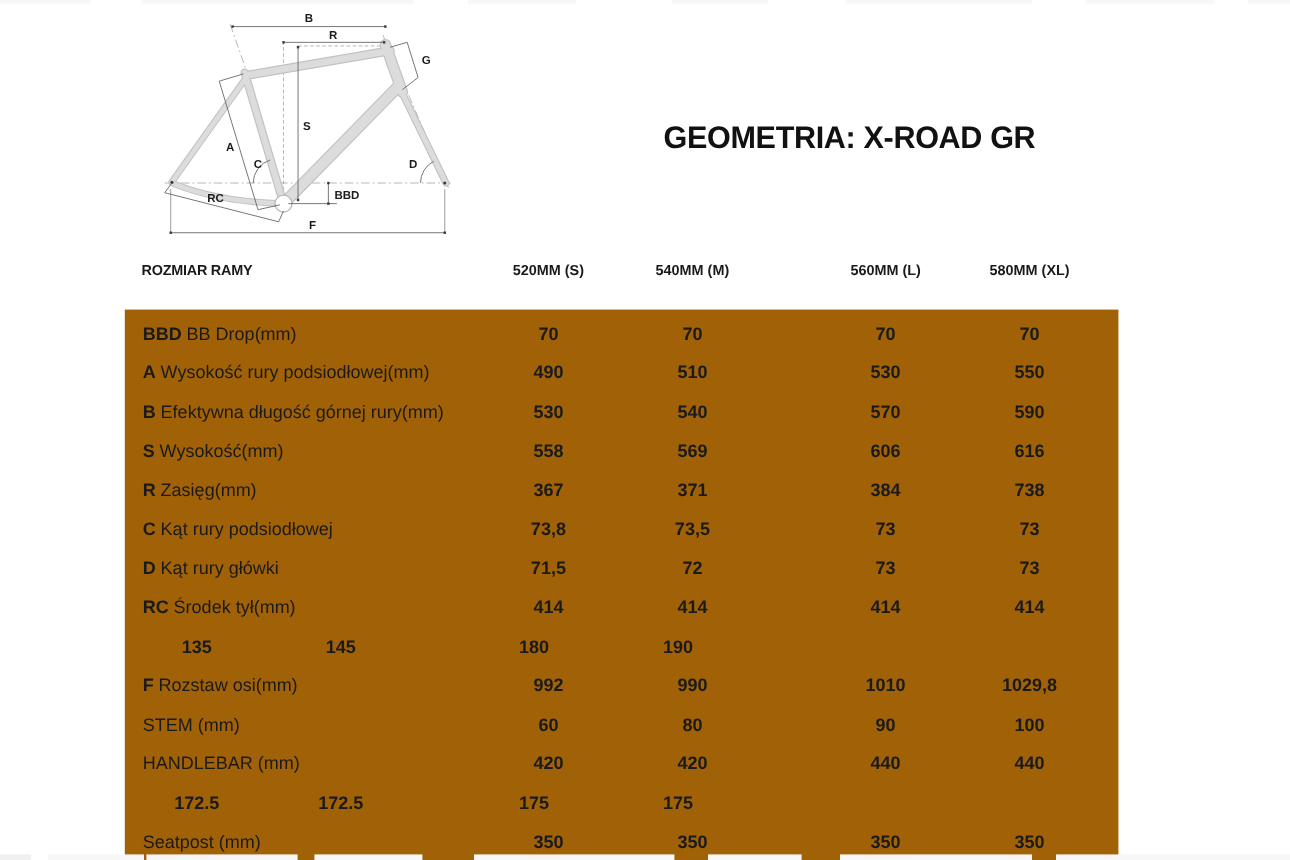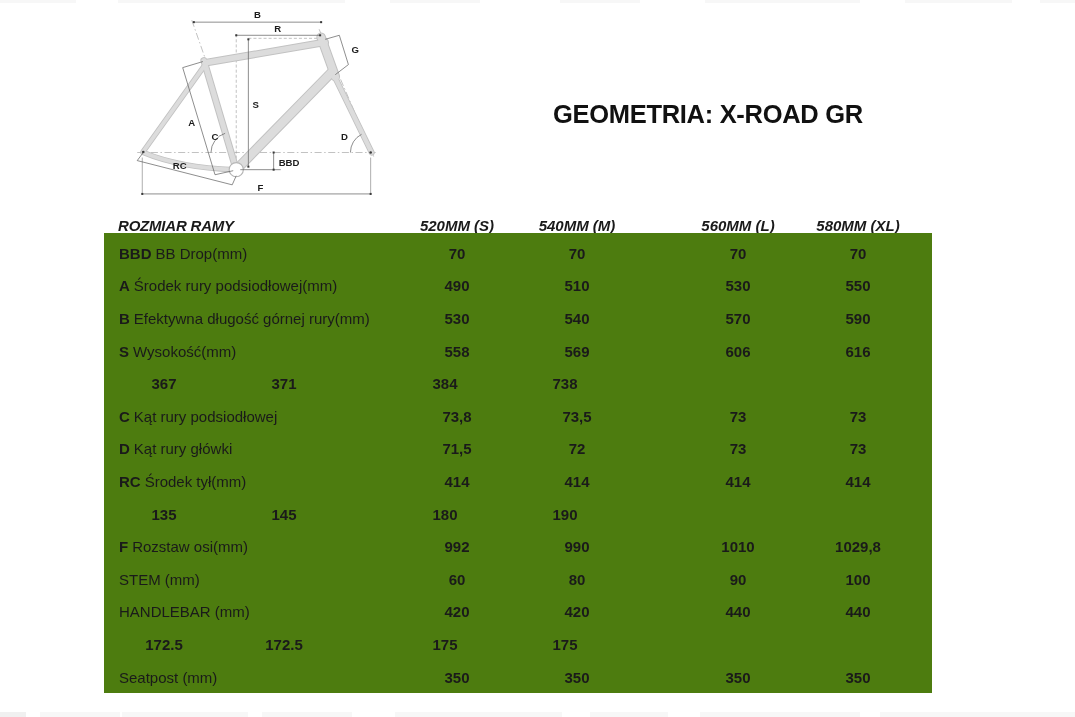--- a/index.html
+++ b/index.html
@@ -21,25 +21,25 @@
   .diagram text{font-family:"Liberation Sans",sans-serif;font-weight:bold;font-size:9.5px;fill:#1c1c1c;}
   .tube-o{fill:none;stroke:#c2c2c2;stroke-linecap:round;}
   .tube-i{fill:none;stroke:#dcdcdc;stroke-linecap:round;}
   .dim{stroke:#5f5f5f;stroke-width:0.7;fill:none;}
   .ref{stroke:#9a9a9a;stroke-width:0.6;fill:none;stroke-dasharray:7 2.5 1.5 2.5;}
   .dash{stroke:#9a9a9a;stroke-width:0.6;fill:none;stroke-dasharray:3 2;}
   .dot{fill:#3a3a3a;}
   
   .geo-header{
     position:absolute;left:104px;top:211px;width:828px;height:28px;
-    display:flex;align-items:center;font-weight:bold;font-size:15px;font-style:italic;
+    display:flex;align-items:center;font-weight:bold;font-size:12px;
   }
   .geo-body{
-    position:absolute;left:104px;top:233px;width:828px;height:460px;
-    background:#4d7c0f;padding-top:4px;box-sizing:border-box;overflow:hidden;
+    position:absolute;left:104px;top:258px;width:828px;height:460px;
+    background:#a16207;padding-top:4px;box-sizing:border-box;overflow:hidden;
   }
   .geo-row{height:32.6px;display:flex;align-items:center;font-size:15px;}
   .cell-label{flex:1;padding-left:15px;white-space:nowrap;overflow:hidden;}
   .cell-label .code{font-weight:bold;}
   .cell-label .code:not(:empty){margin-right:4px;}
   .col{width:120px;text-align:center;font-weight:bold;white-space:nowrap;}
   .col.c3{width:114px;margin-left:44px;}
   .col.c4{width:137px;padding-right:11px;box-sizing:border-box;}
   .geo-header .cell-label{padding-left:14px;letter-spacing:-0.2px;}
 </style>
@@ -144,21 +144,21 @@
     <div class="cell-label">
       <span class="code">BBD</span><span>BB Drop(mm)</span>
     </div>
     <div class="col c1">70</div>
     <div class="col c2">70</div>
     <div class="col c3">70</div>
     <div class="col c4">70</div>
   </div>
     <div class="geo-row">
     <div class="cell-label">
-      <span class="code">A</span><span>Środek rury podsiodłowej(mm)</span>
+      <span class="code">A</span><span>Wysokość rury podsiodłowej(mm)</span>
     </div>
     <div class="col c1">490</div>
     <div class="col c2">510</div>
     <div class="col c3">530</div>
     <div class="col c4">550</div>
   </div>
     <div class="geo-row">
     <div class="cell-label">
       <span class="code">B</span><span>Efektywna długość górnej rury(mm)</span>
     </div>
@@ -170,20 +170,23 @@
     <div class="geo-row">
     <div class="cell-label">
       <span class="code">S</span><span>Wysokość(mm)</span>
     </div>
     <div class="col c1">558</div>
     <div class="col c2">569</div>
     <div class="col c3">606</div>
     <div class="col c4">616</div>
   </div>
     <div class="geo-row">
+    <div class="cell-label">
+      <span class="code">R</span><span>Zasięg(mm)</span>
+    </div>
     <div class="col c1">367</div>
     <div class="col c2">371</div>
     <div class="col c3">384</div>
     <div class="col c4">738</div>
   </div>
     <div class="geo-row">
     <div class="cell-label">
       <span class="code">C</span><span>Kąt rury podsiodłowej</span>
     </div>
     <div class="col c1">73,8</div>

